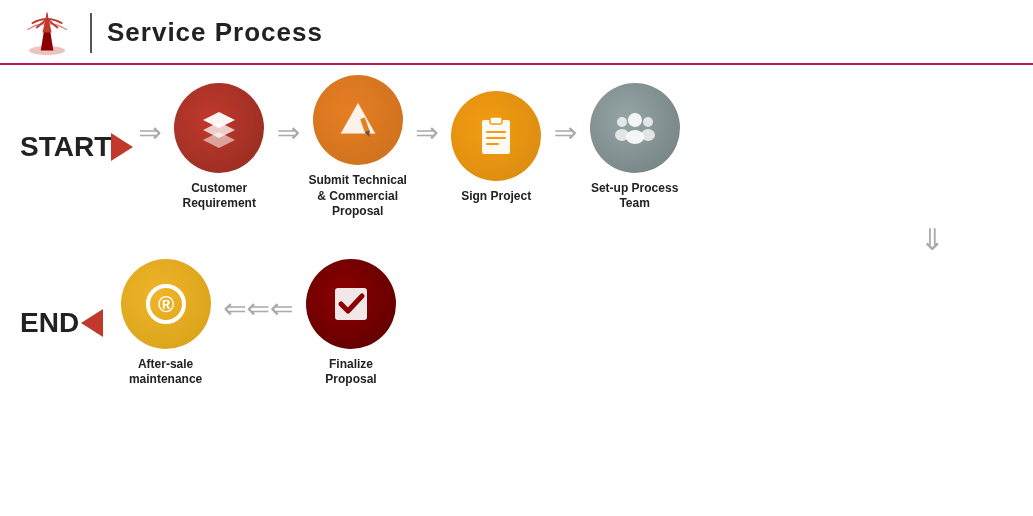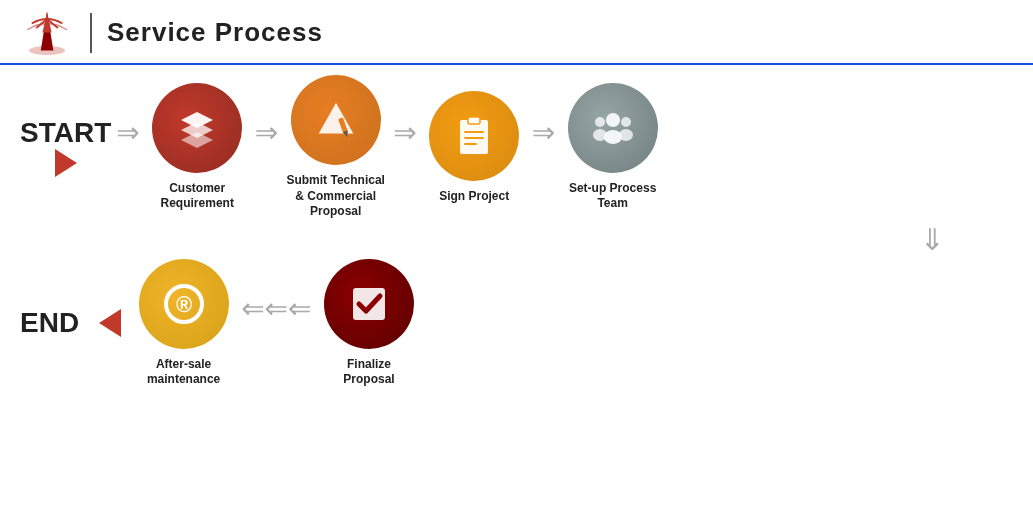--- a/index.html
+++ b/index.html
@@ -10,21 +10,21 @@
       font-family: Arial, sans-serif;
       overflow: hidden;
       position: relative;
     }
 
     
     .header {
       display: flex;
       align-items: center;
       padding: 10px 20px 8px 20px;
-      border-bottom: 2px solid #1d4ed8;
+      border-bottom: 2px solid #be185d;
       margin-bottom: 10px;
     }
     .logo-container {
       display: flex;
       align-items: center;
       margin-right: 15px;
     }
     .logo-svg {
       width: 55px;
       height: 45px;
@@ -44,31 +44,30 @@
 
     
     .label-start {
       font-size: 28px;
       font-weight: 900;
       color: #222;
       margin-right: 5px;
       min-width: 80px;
       display: flex;
       align-items: center;
-      flex-direction: column;
     }
     .label-end {
       font-size: 28px;
       font-weight: 900;
       color: #222;
       margin-right: 5px;
       min-width: 80px;
       display: flex;
       align-items: center;
-      gap: 20px;
+      gap: 2px;
     }
     .arrow-right {
       width: 0;
       height: 0;
       border-top: 14px solid transparent;
       border-bottom: 14px solid transparent;
       border-left: 22px solid #c0392b;
     }
     .arrow-left {
       width: 0;

